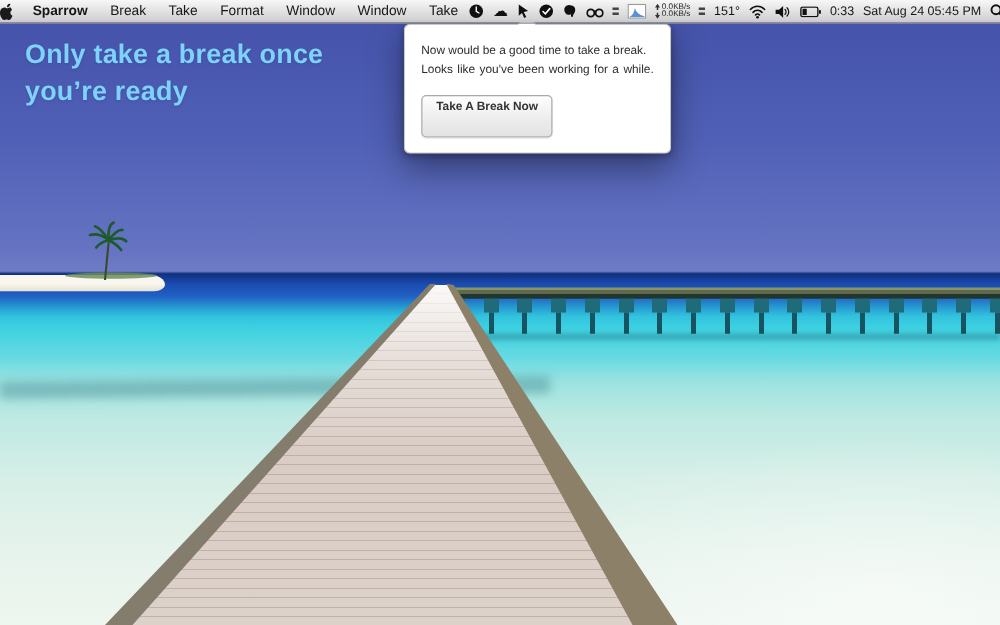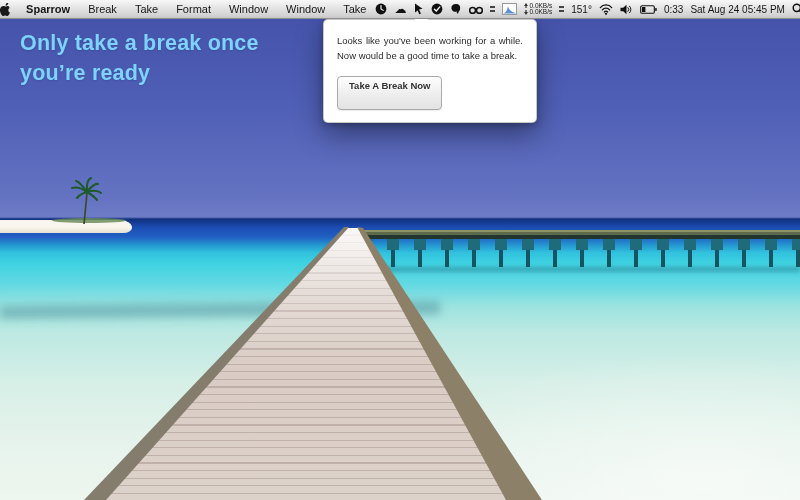--- a/index.html
+++ b/index.html
@@ -238,19 +238,19 @@
         <path d="M7.5 7.5 L11 11" stroke="#111" stroke-width="1.7" stroke-linecap="round"></path>
       </svg>
     </span>
 
   </div>
 </div>
 
 <div class="popup">
   <div class="popup-arrow"></div>
   <div class="popup-body">
+    <span class="msg">Now would be a good time to take a break.</span>
     <span class="msg justify">Looks like you've been working for a while.</span>
-    <span class="msg">Now would be a good time to take a break.</span>
     <div class="popup-buttons">
       <button class="pbtn">Take A Break Now</button>
     </div>
   </div>
 </div>
 
 </body></html>

